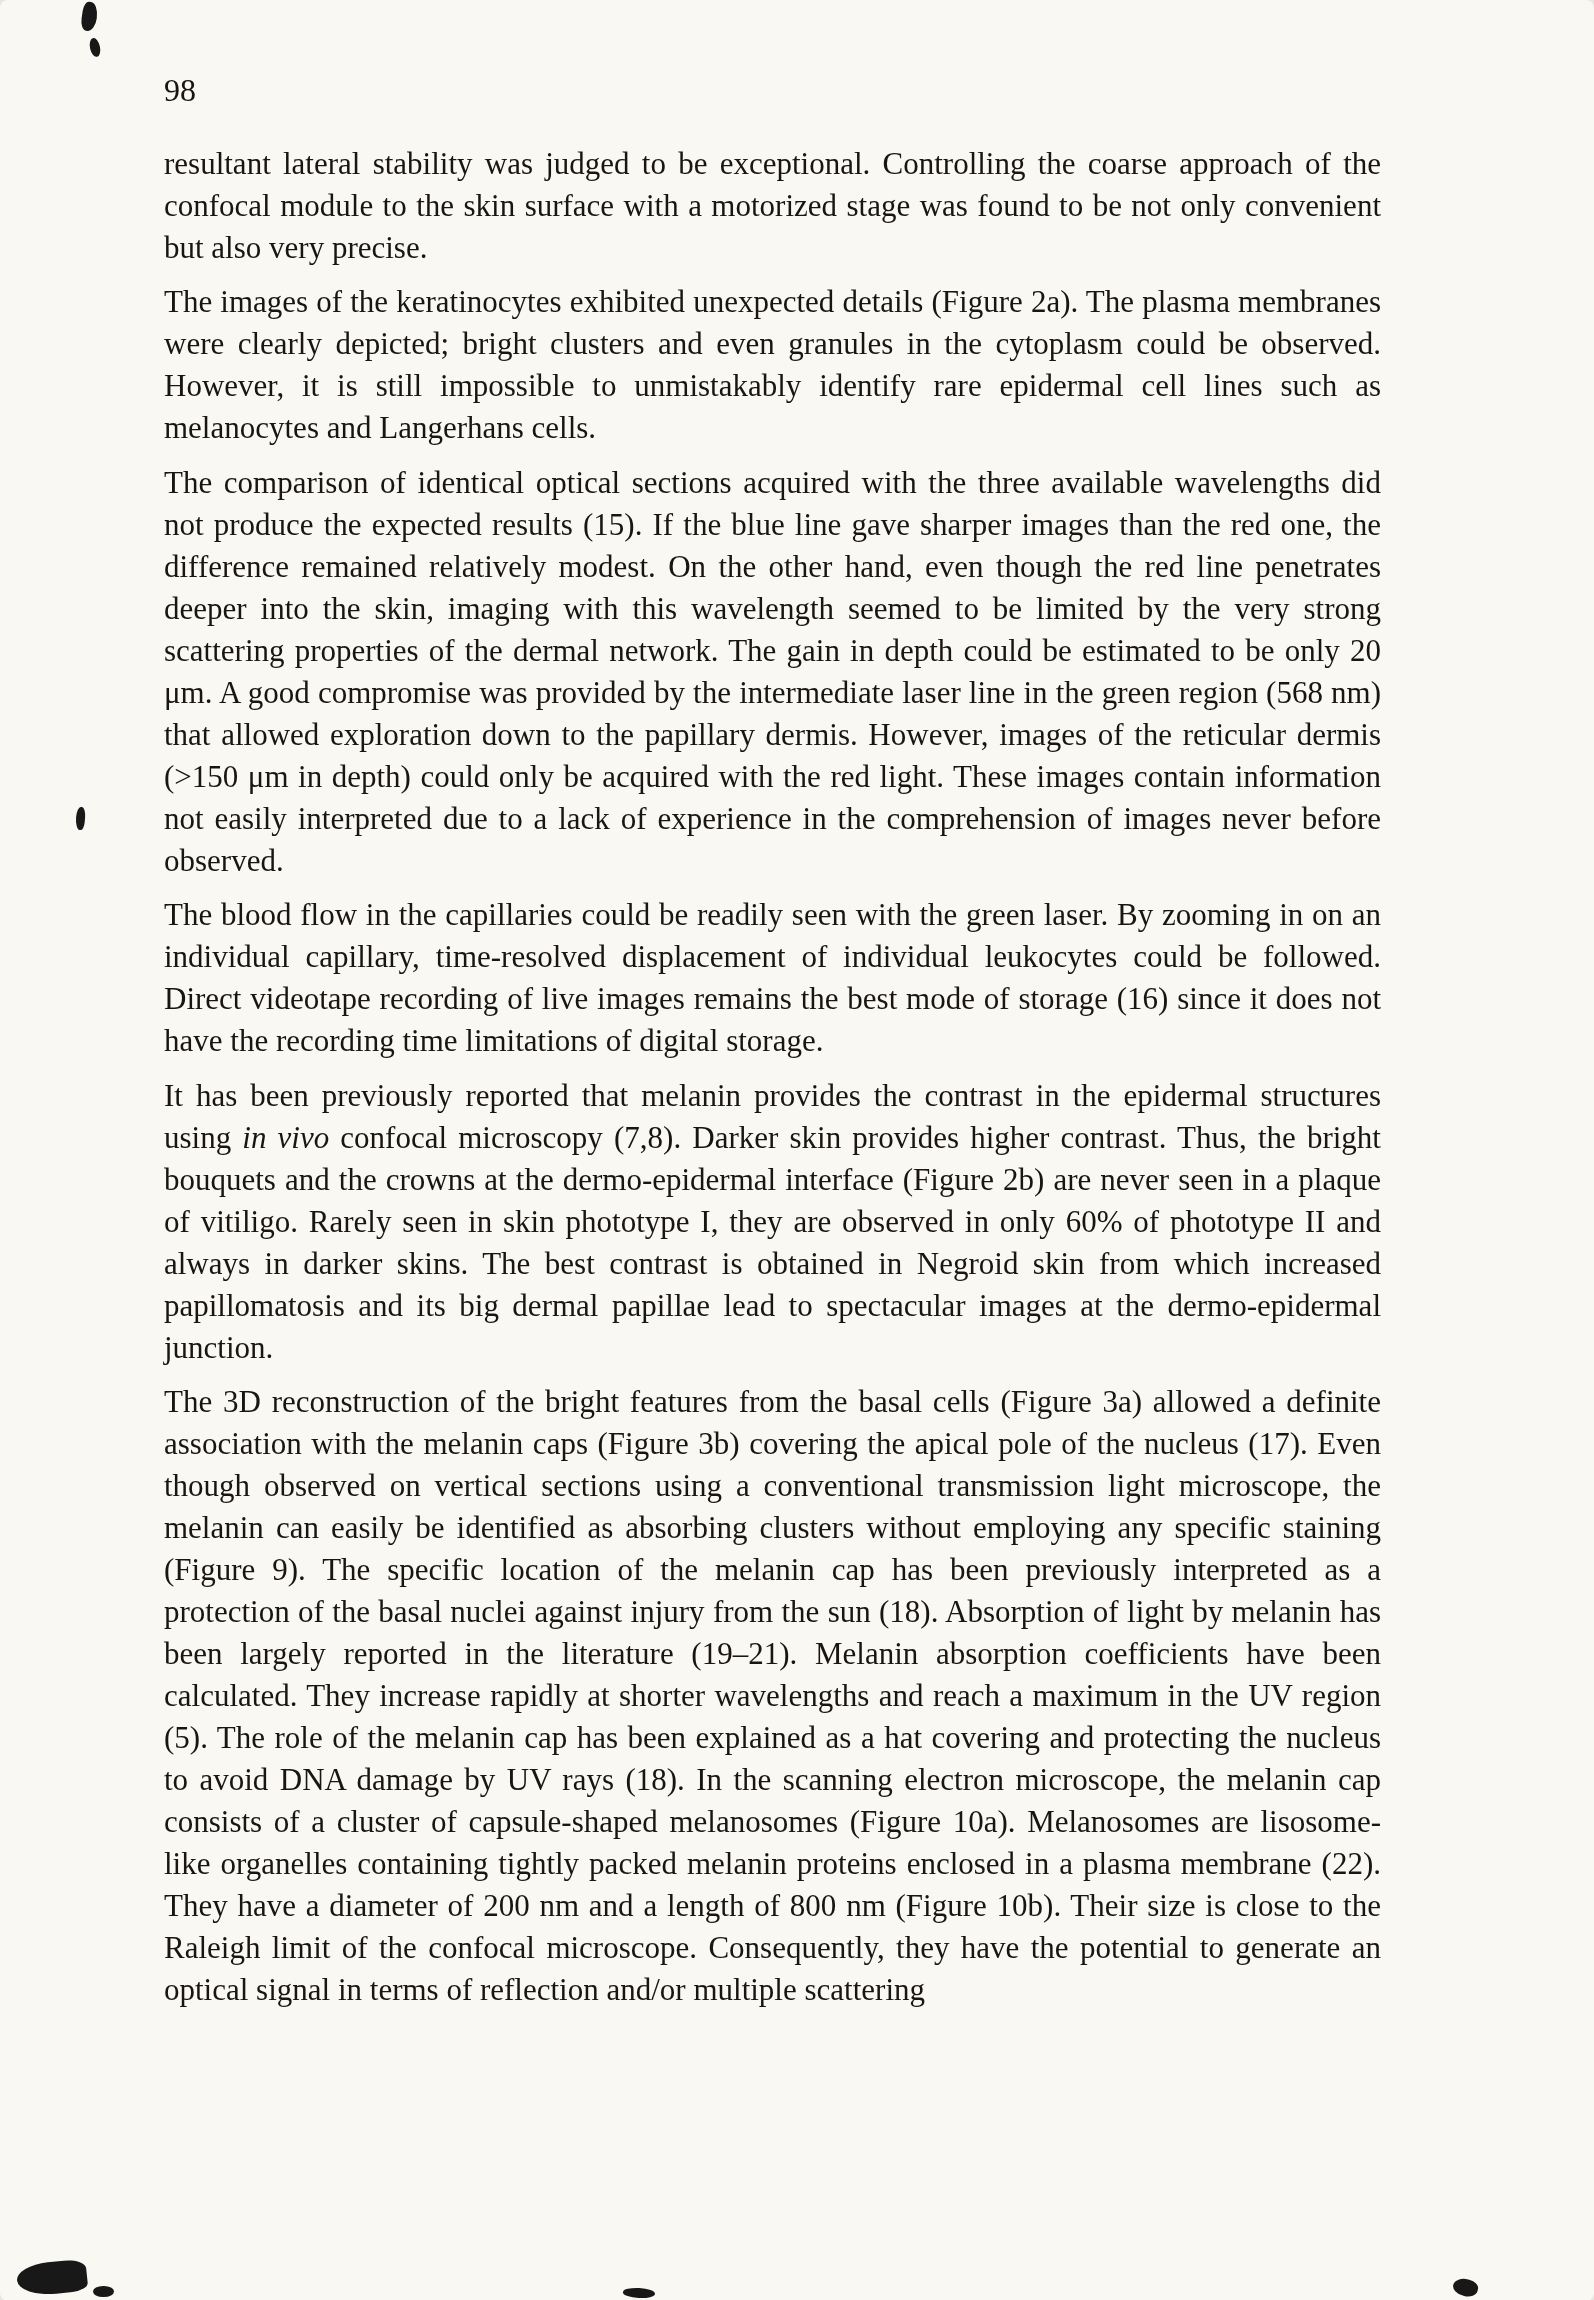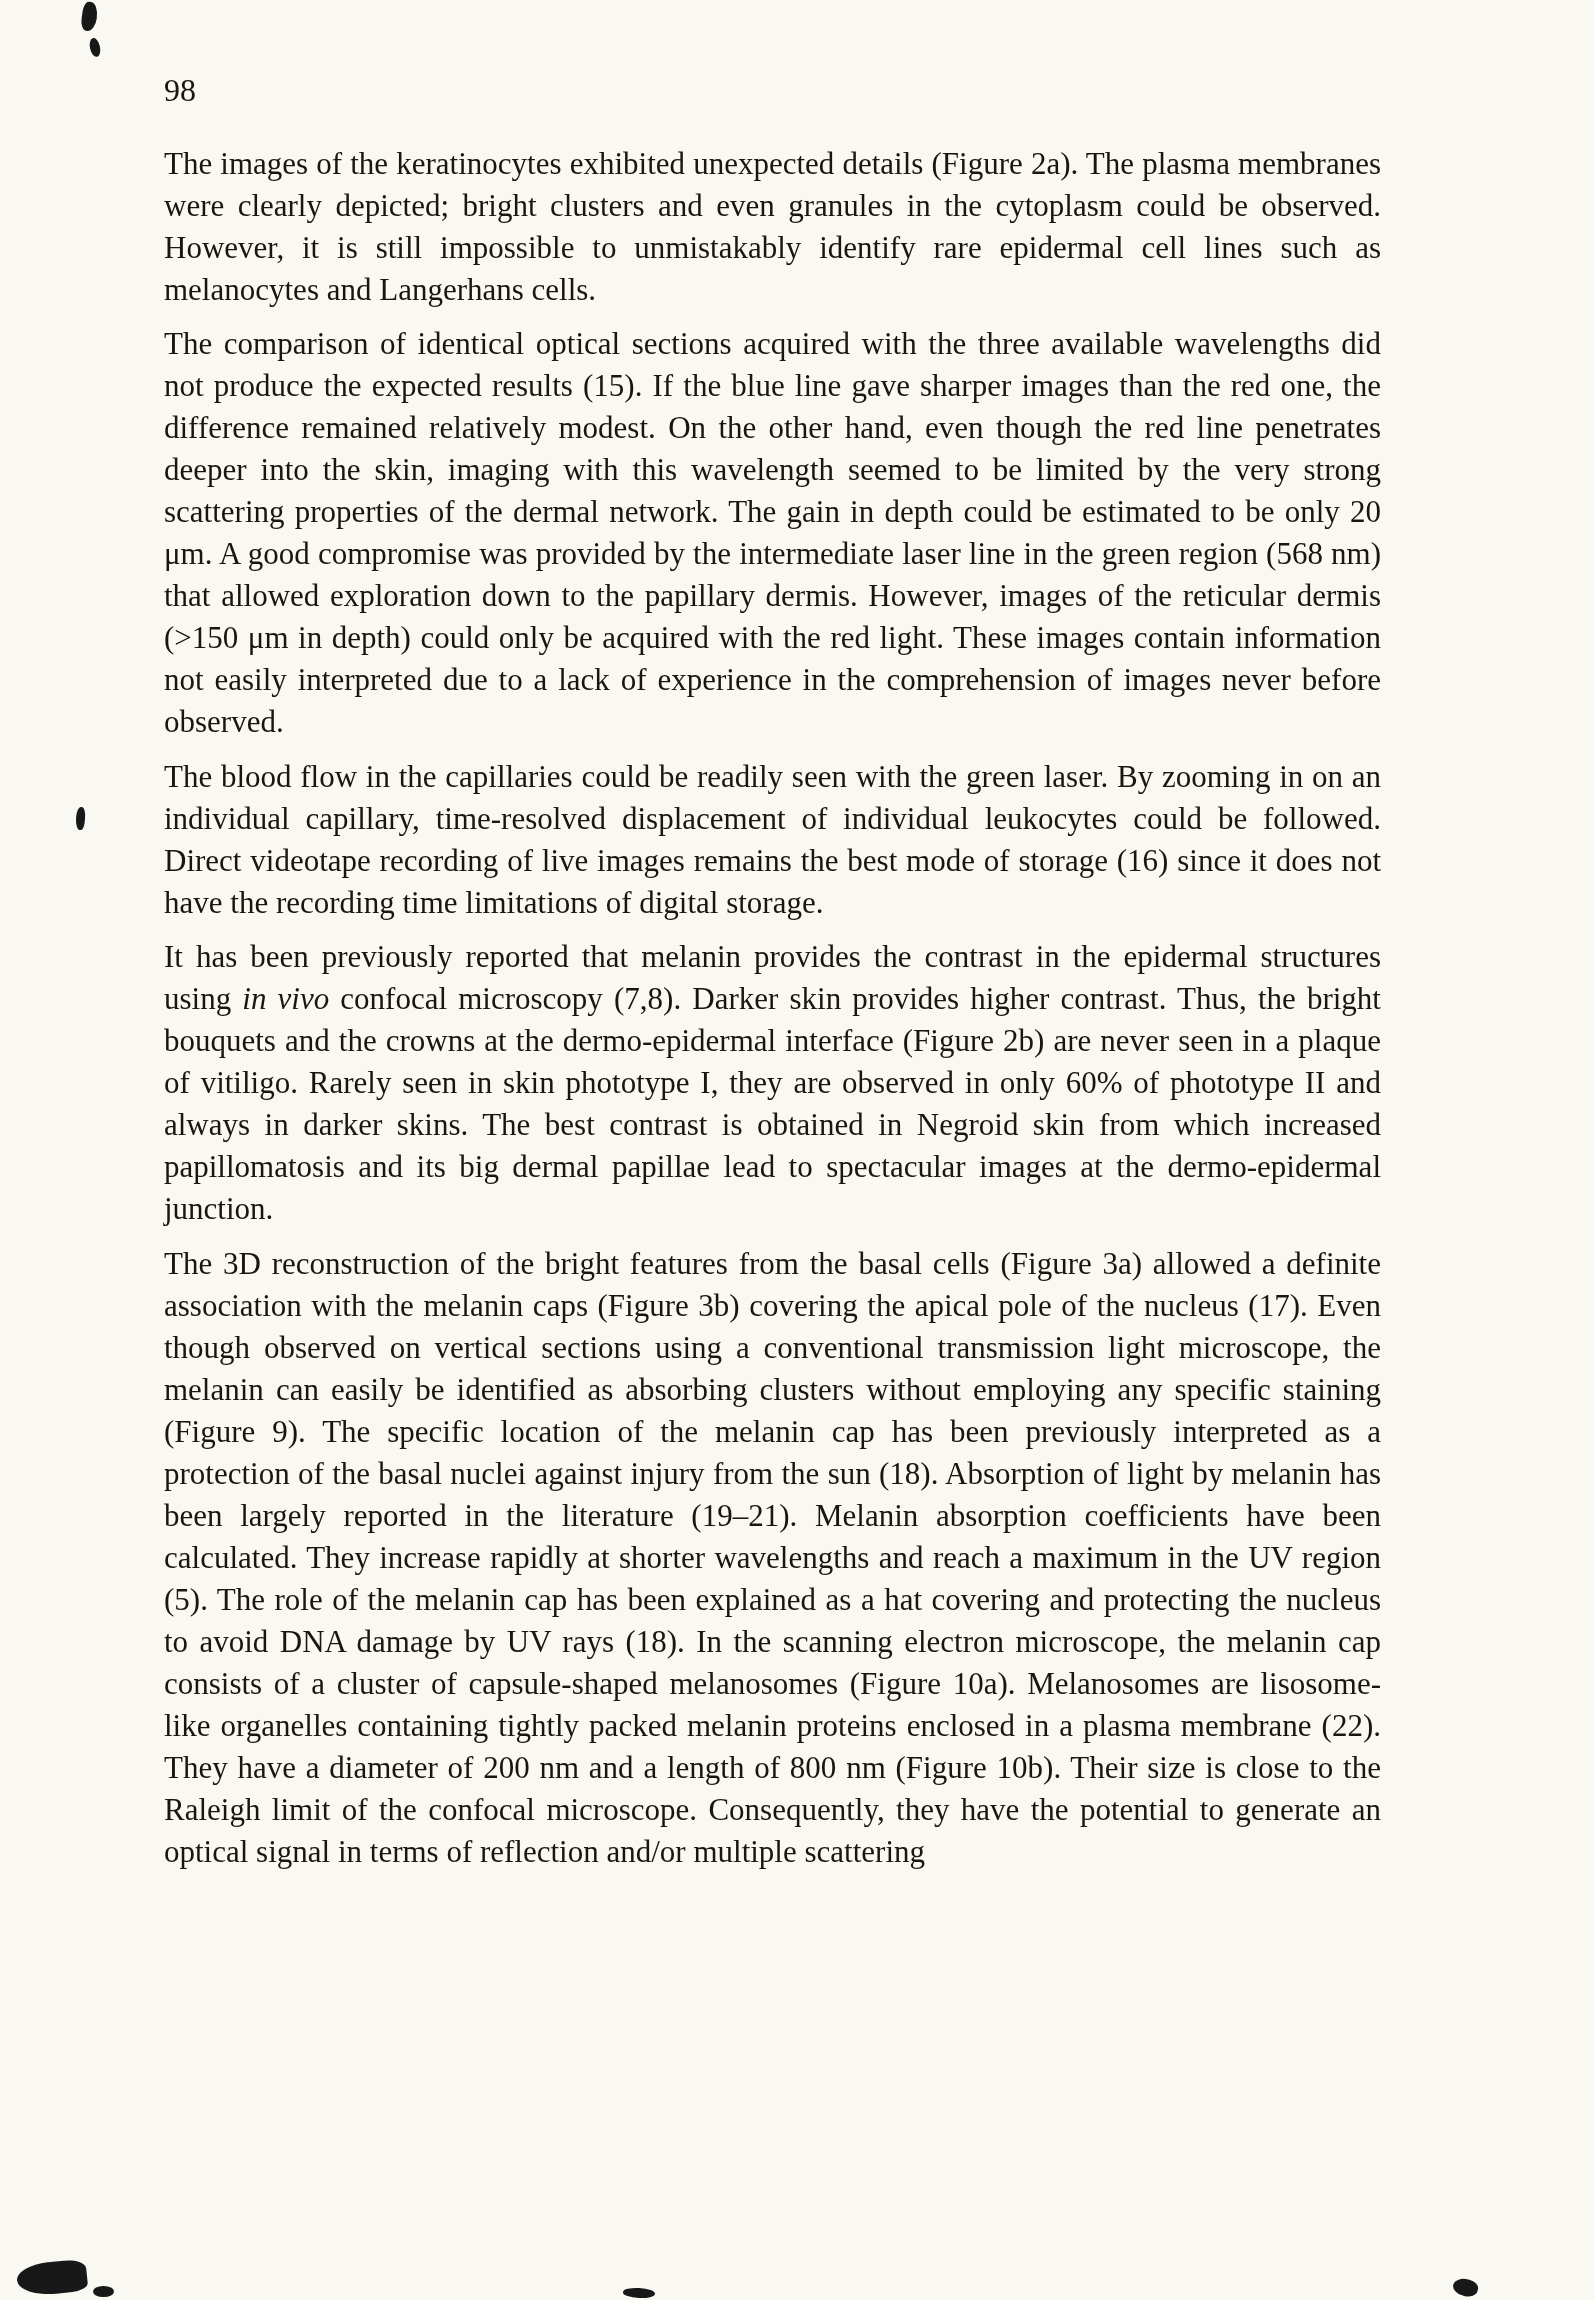--- a/index.html
+++ b/index.html
@@ -9,20 +9,21 @@
   }
   .page {
     position: relative;
     width: 1594px;
     height: 2301px;
     margin: 0 auto;
     background: #faf8f2;
     overflow: hidden;
     font-family: "Liberation Serif", "DejaVu Serif", serif;
     color: #191611;
+    border-radius: 8px;
   }
   .running-header {
     position: absolute;
     top: 72px;
     left: 164px;
     width: 1217px;
     text-align: center;
     font-size: 32px;
     letter-spacing: 1.9px;
   }
@@ -71,20 +72,21 @@
   <span class="scan-artifact artifact-4"></span>
   <span class="scan-artifact artifact-5"></span>
   <span class="scan-artifact artifact-6"></span>
   <span class="scan-artifact artifact-7"></span>
 
   <header class="running-header">
     <span class="page-number">98</span>
   </header>
 
   <main class="article-body">
+      <p><span>resultant lateral stability was judged to be exceptional. Controlling the coarse approach of the confocal module to the skin surface with a motorized stage was found to be not only convenient but also very precise.</span></p>
       <p><span>The images of the keratinocytes exhibited unexpected details (Figure 2a). The plasma membranes were clearly depicted; bright clusters and even granules in the cytoplasm could be observed. However, it is still impossible to unmistakably identify rare epidermal cell lines such as melanocytes and Langerhans cells.</span></p>
       <p><span>The comparison of identical optical sections acquired with the three available wavelengths did not produce the expected results (15). If the blue line gave sharper images than the red one, the difference remained relatively modest. On the other hand, even though the red line penetrates deeper into the skin, imaging with this wavelength seemed to be limited by the very strong scattering properties of the dermal network. The gain in depth could be estimated to be only 20 μm. A good compromise was provided by the intermediate laser line in the green region (568 nm) that allowed exploration down to the papillary dermis. However, images of the reticular dermis (&gt;150 μm in depth) could only be acquired with the red light. These images contain information not easily interpreted due to a lack of experience in the comprehension of images never before observed.</span></p>
       <p><span>The blood flow in the capillaries could be readily seen with the green laser. By zooming in on an individual capillary, time-resolved displacement of individual leukocytes could be followed. Direct videotape recording of live images remains the best mode of storage (16) since it does not have the recording time limitations of digital storage.</span></p>
       <p><span>It has been previously reported that melanin provides the contrast in the epidermal structures using </span><em>in vivo</em><span> confocal microscopy (7,8). Darker skin provides higher contrast. Thus, the bright bouquets and the crowns at the dermo-epidermal interface (Figure 2b) are never seen in a plaque of vitiligo. Rarely seen in skin phototype I, they are observed in only 60% of phototype II and always in darker skins. The best contrast is obtained in Negroid skin from which increased papillomatosis and its big dermal papillae lead to spectacular images at the dermo-epidermal junction.</span></p>
       <p><span>The 3D reconstruction of the bright features from the basal cells (Figure 3a) allowed a definite association with the melanin caps (Figure 3b) covering the apical pole of the nucleus (17). Even though observed on vertical sections using a conventional transmission light microscope, the melanin can easily be identified as absorbing clusters without employing any specific staining (Figure 9). The specific location of the melanin cap has been previously interpreted as a protection of the basal nuclei against injury from the sun (18). Absorption of light by melanin has been largely reported in the literature (19–21). Melanin absorption coefficients have been calculated. They increase rapidly at shorter wavelengths and reach a maximum in the UV region (5). The role of the melanin cap has been explained as a hat covering and protecting the nucleus to avoid DNA damage by UV rays (18). In the scanning electron microscope, the melanin cap consists of a cluster of capsule-shaped melanosomes (Figure 10a). Melanosomes are lisosome-like organelles containing tightly packed melanin proteins enclosed in a plasma membrane (22). They have a diameter of 200 nm and a length of 800 nm (Figure 10b). Their size is close to the Raleigh limit of the confocal microscope. Consequently, they have the potential to generate an optical signal in terms of reflection and/or multiple scattering</span></p>
     </main>
 
 </div>
 
 

